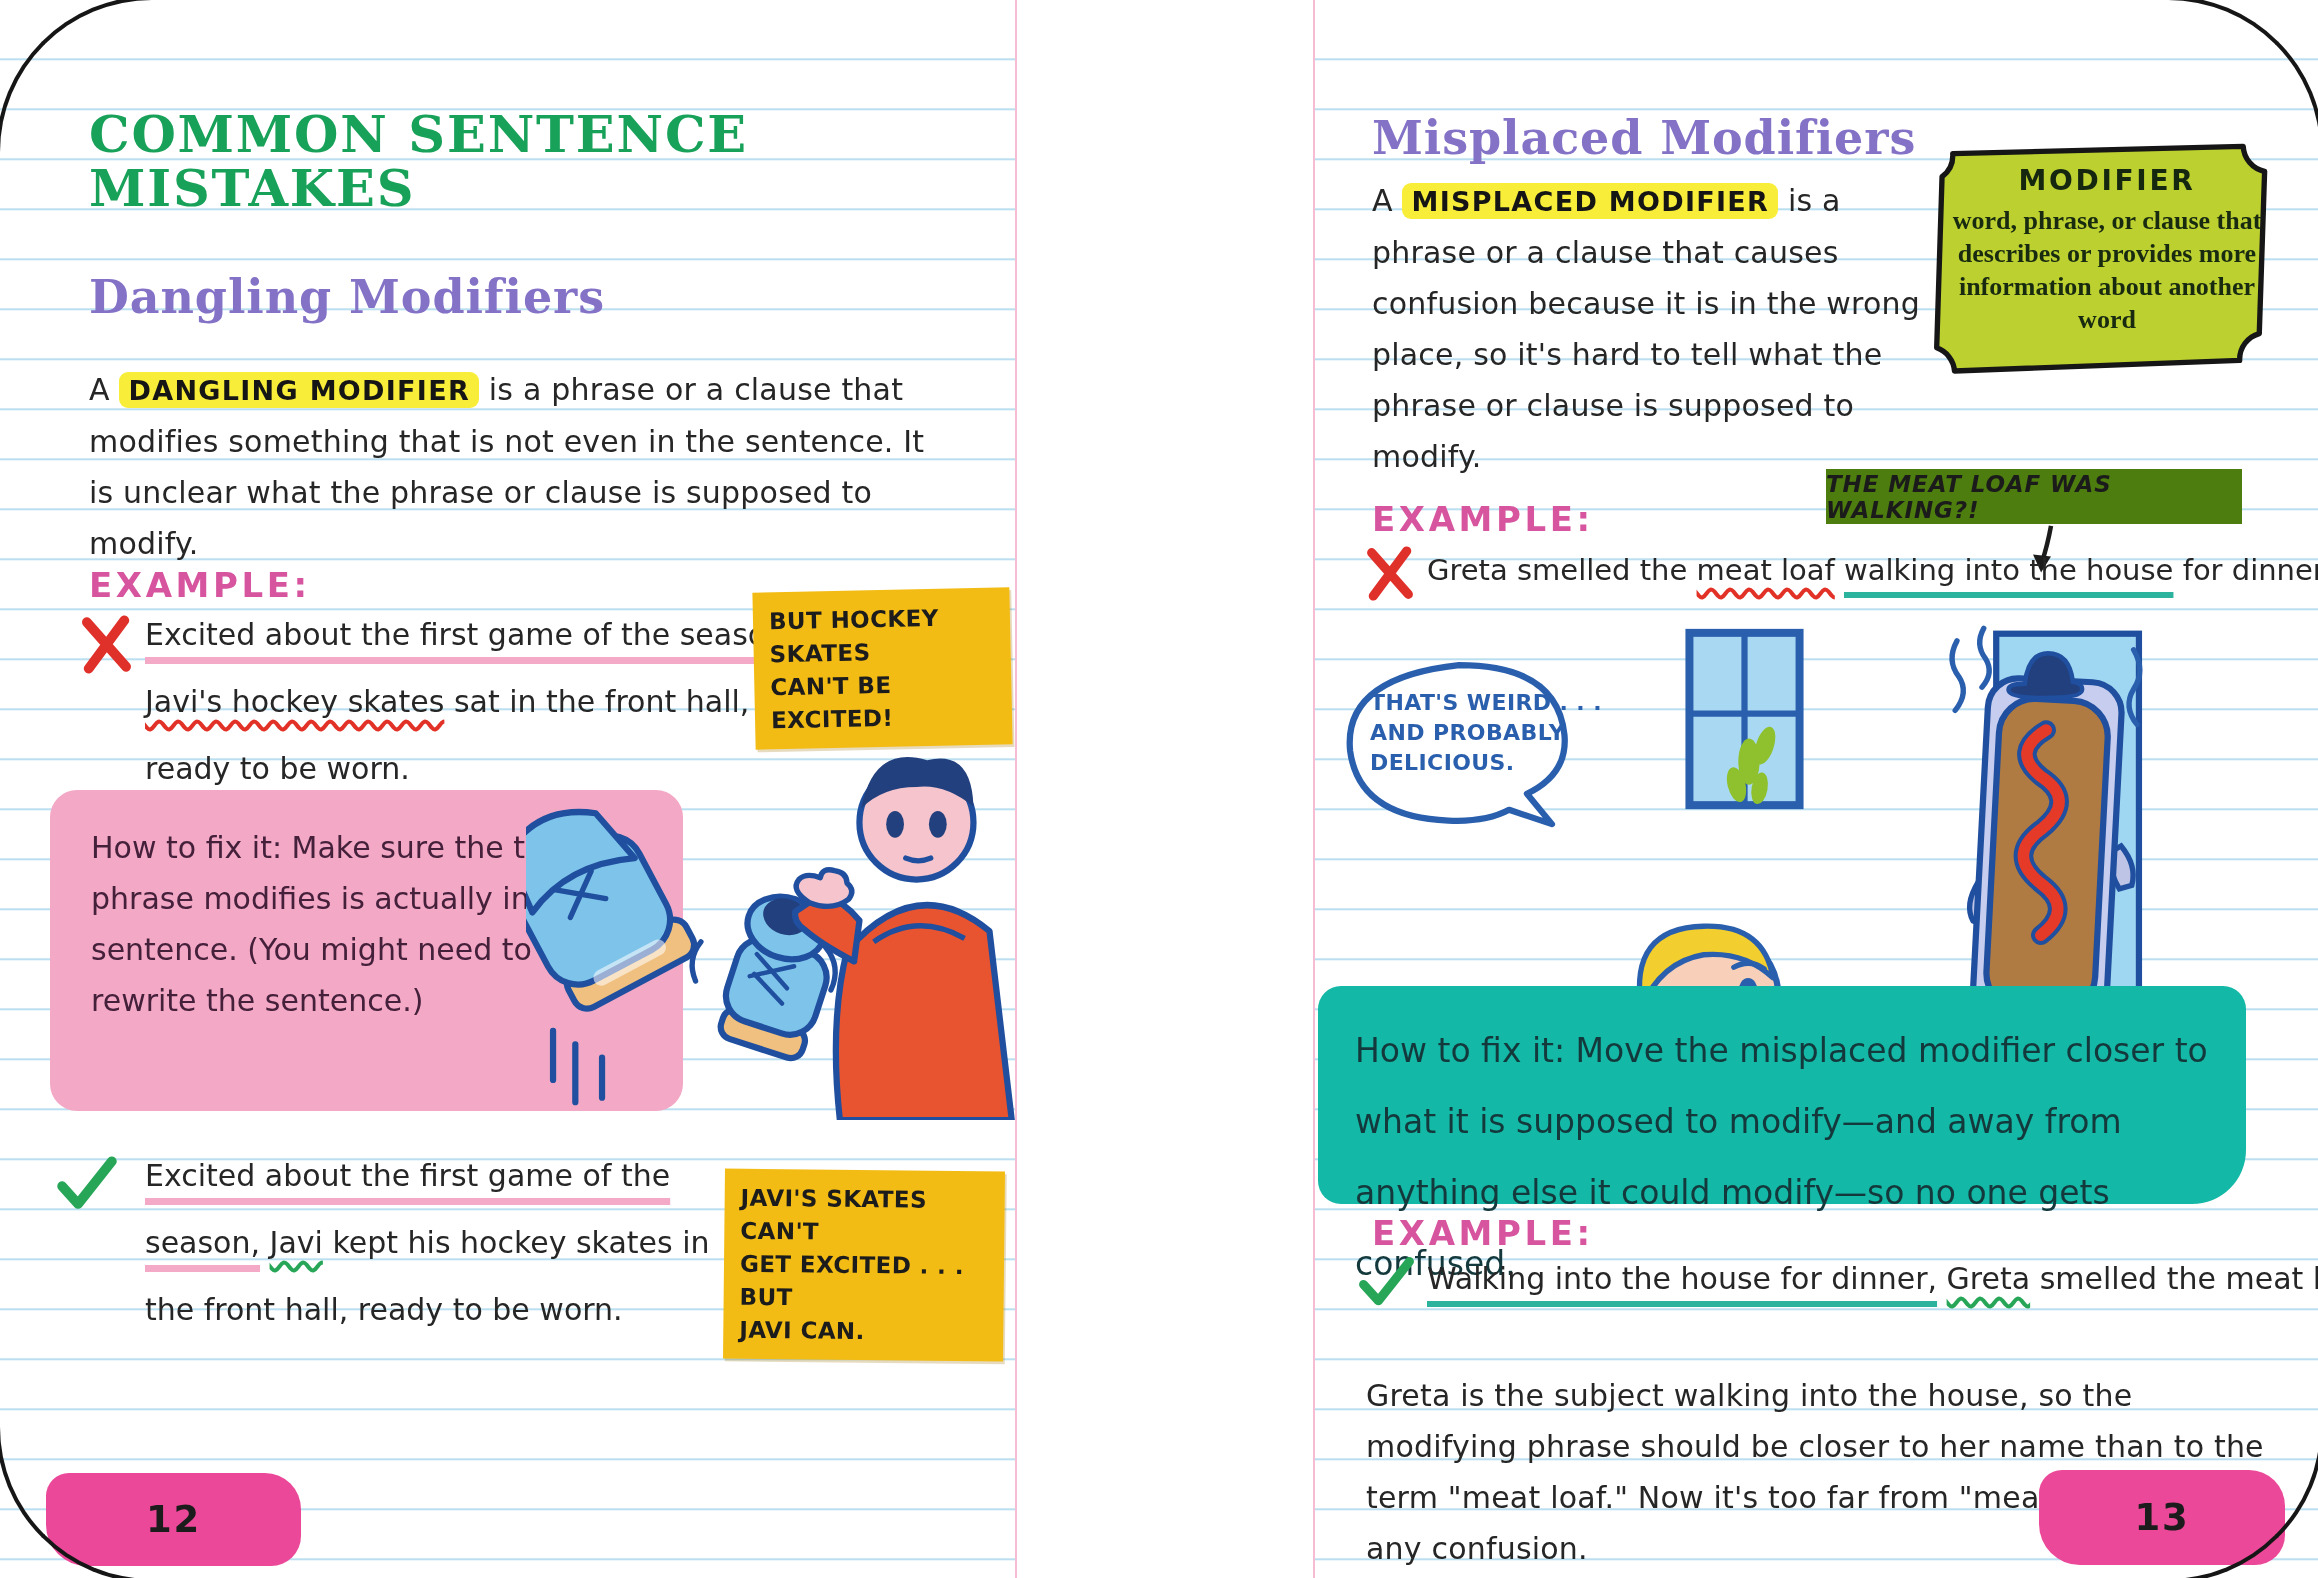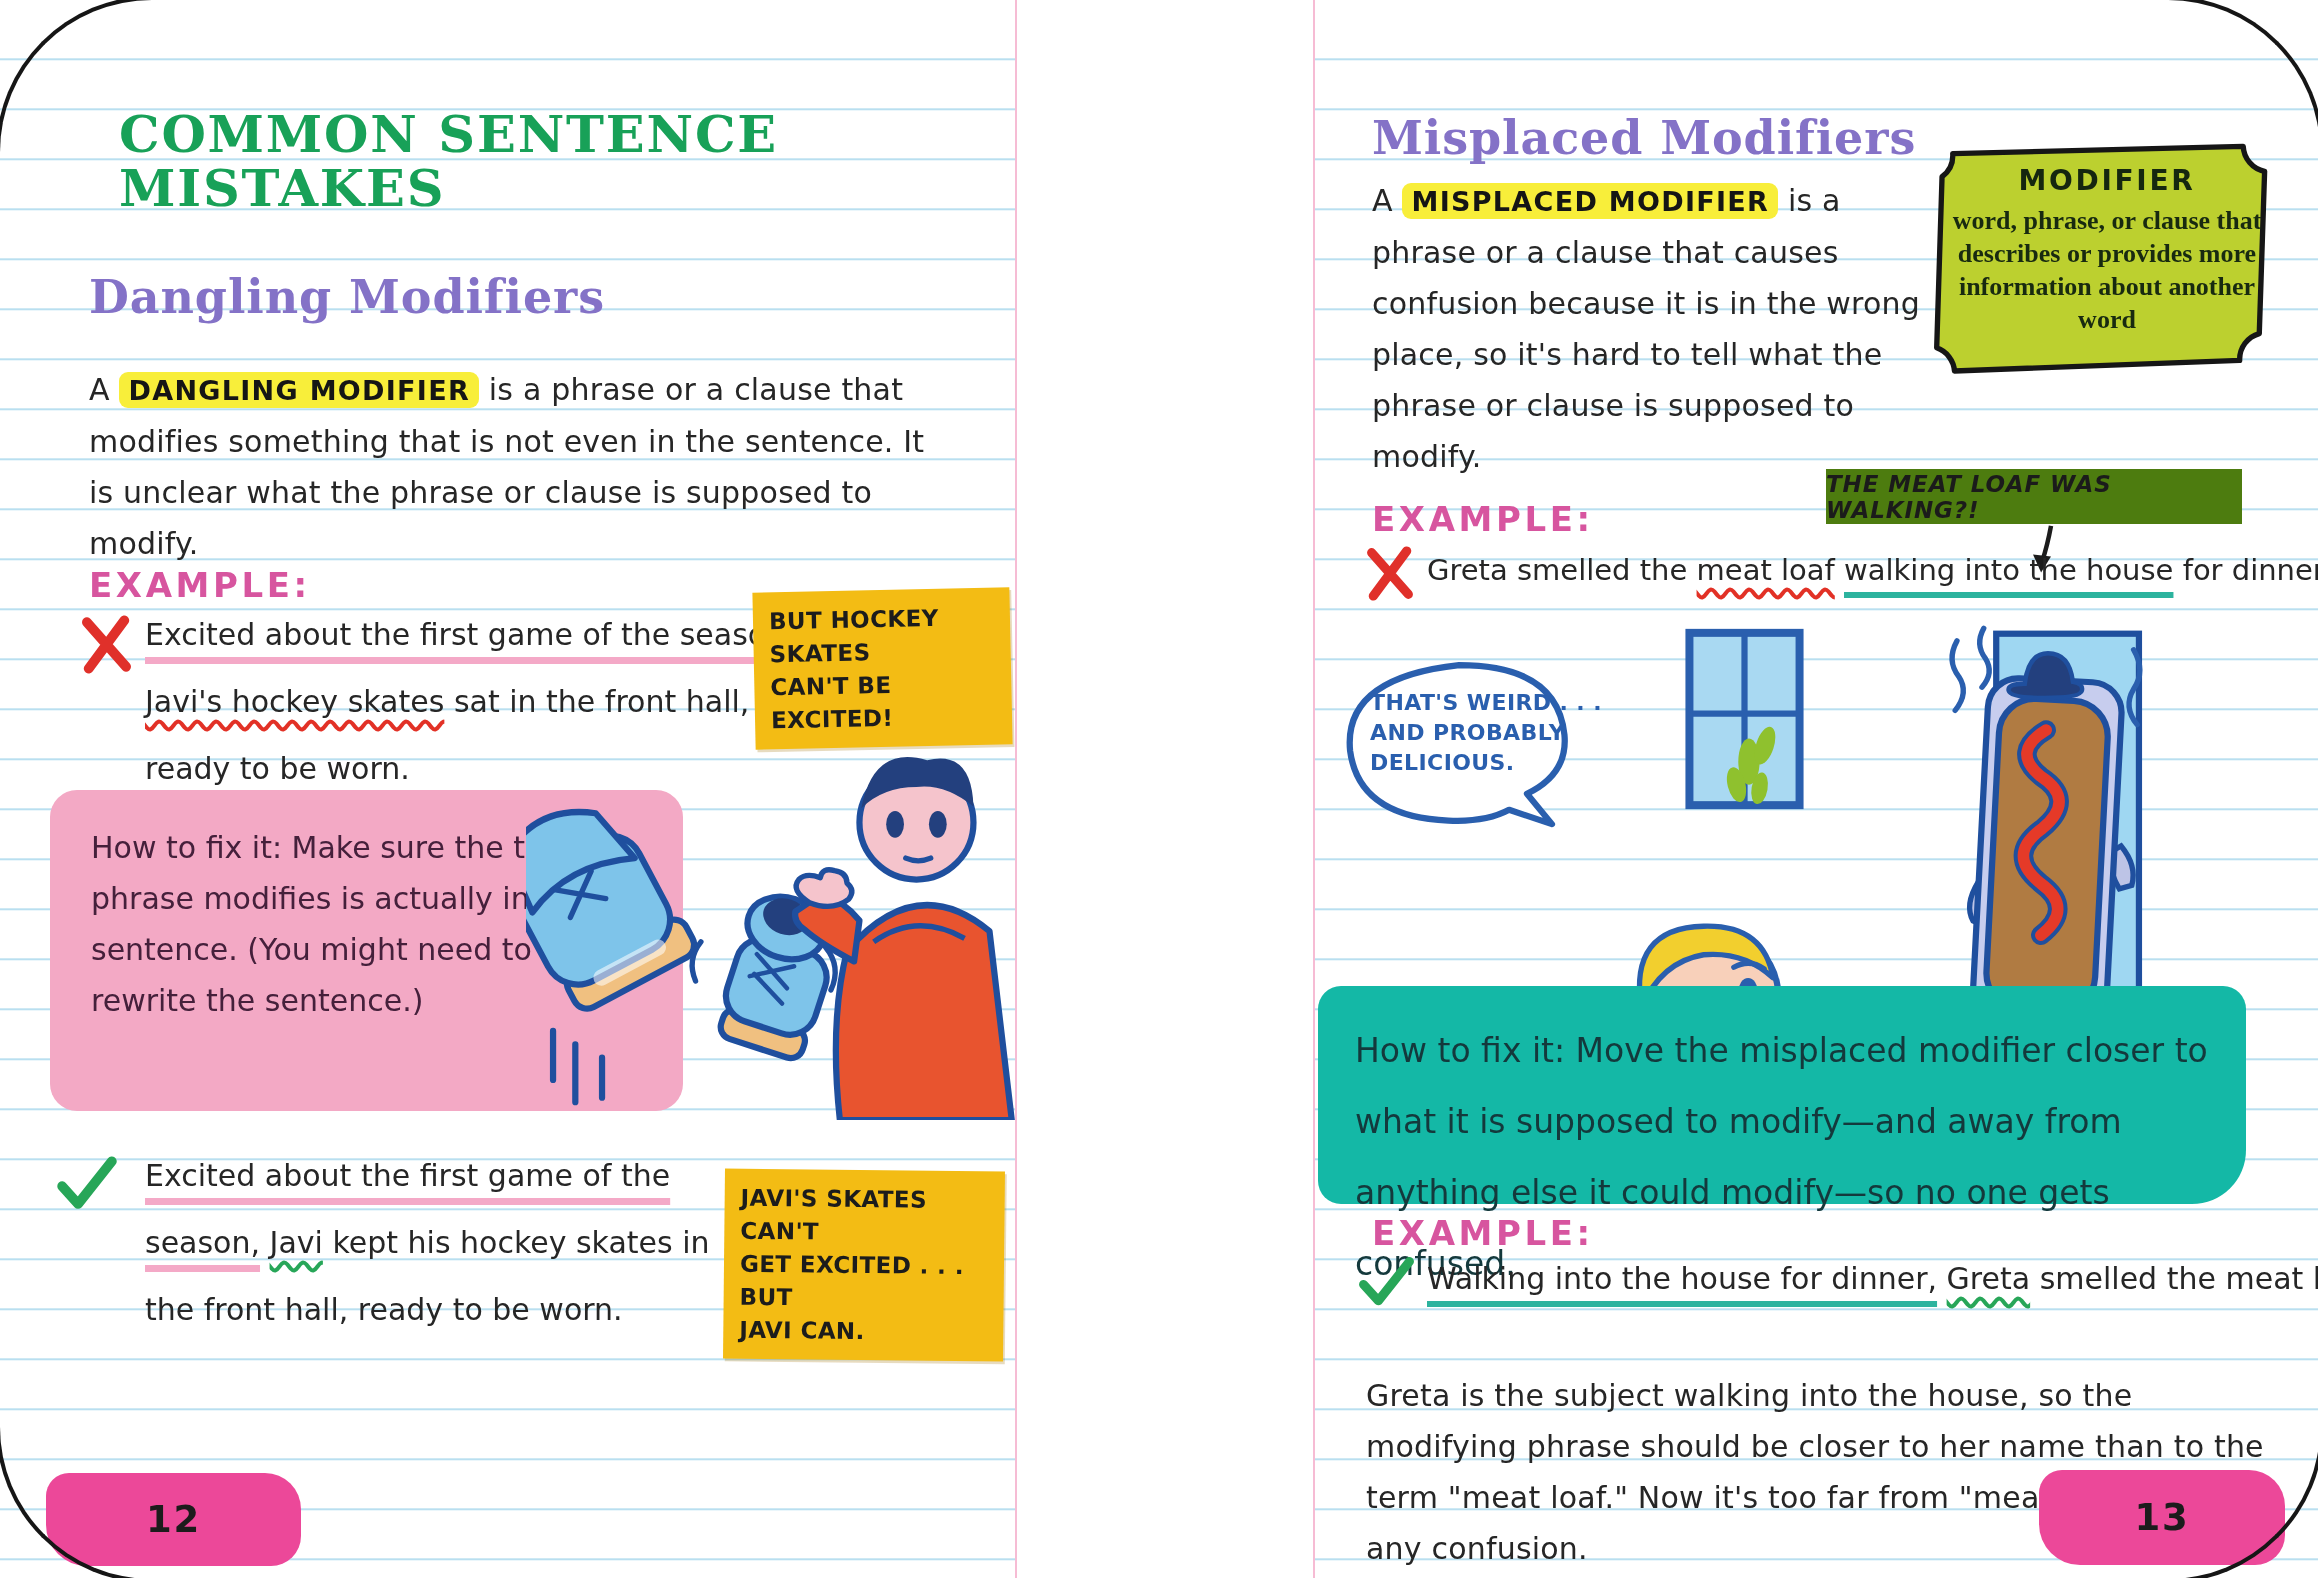--- a/index.html
+++ b/index.html
@@ -24,21 +24,20 @@
   .corner.tr{right:-4.5px;top:-4.5px;border-top-width:4.5px;border-right-width:4.5px;border-top-right-radius:156px;}
   .corner.bl{left:-4.5px;bottom:-4.5px;border-bottom-width:4.5px;border-left-width:4.5px;border-bottom-left-radius:156px;}
   .corner.br{right:-4.5px;bottom:-4.5px;border-bottom-width:4.5px;border-right-width:4.5px;border-bottom-right-radius:156px;}
 
   .abs{position:absolute;}
   
   .chapter-title{
     font-family:"DejaVu Serif", serif;font-weight:700;
     font-size:51px;line-height:54px;letter-spacing:1.8px;
     color:#18a158;
-    margin-left:30px;
   }
   .section-heading{
     font-family:"DejaVu Serif", serif;font-weight:700;
     font-size:46px;color:#8472c7;letter-spacing:0.9px;
   }
   
   .hand{font-size:30px;line-height:51px;color:#262626;letter-spacing:0.2px;}
   .highlight{
     background:#f8ee3a;color:#151515;font-weight:800;
     font-size:27px;letter-spacing:1.3px;padding:2.7px 9px 1.8px 9px;border-radius:9px;

